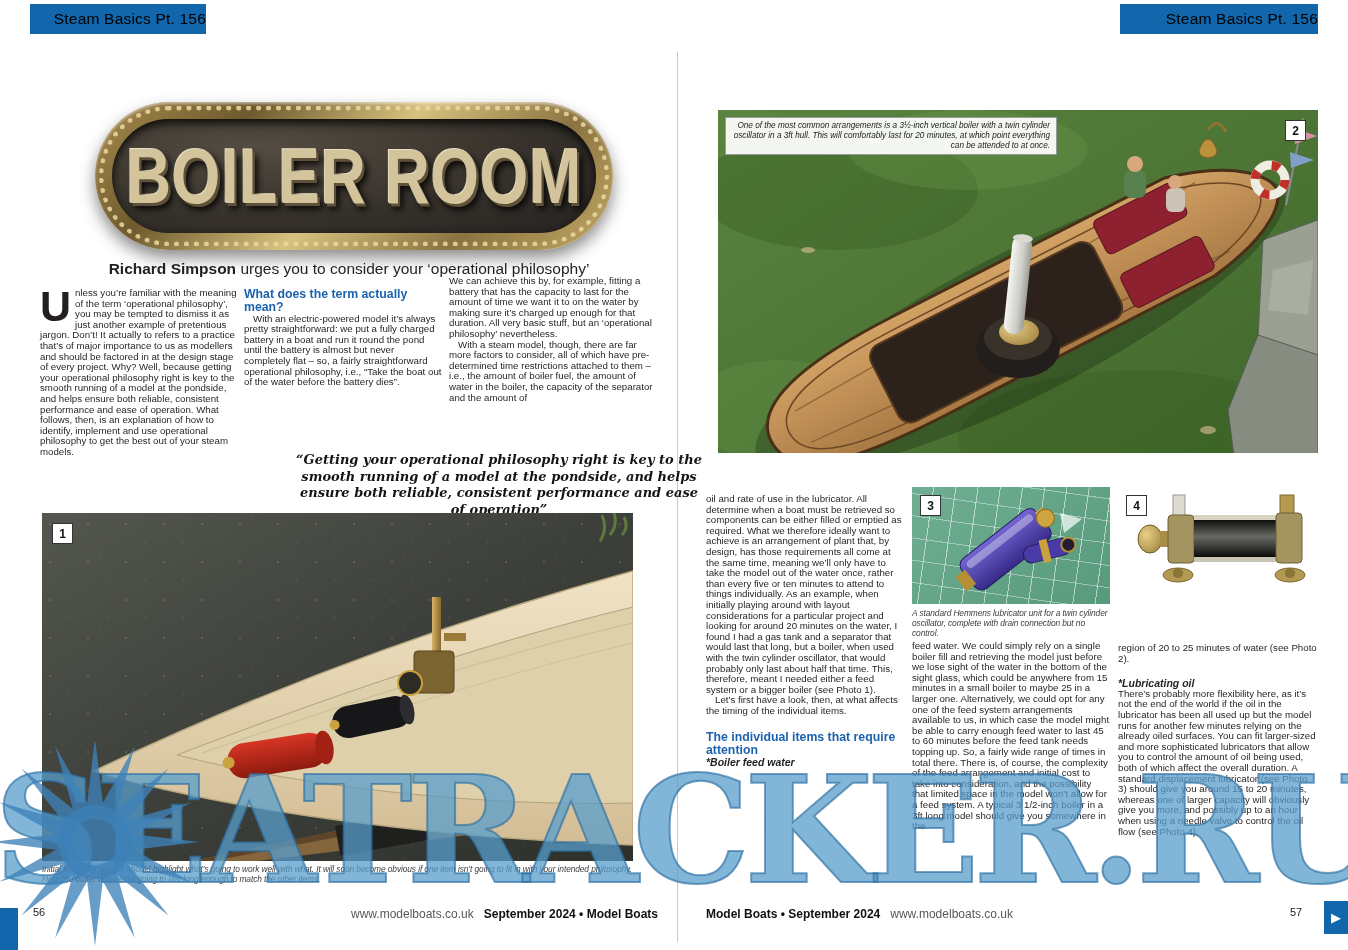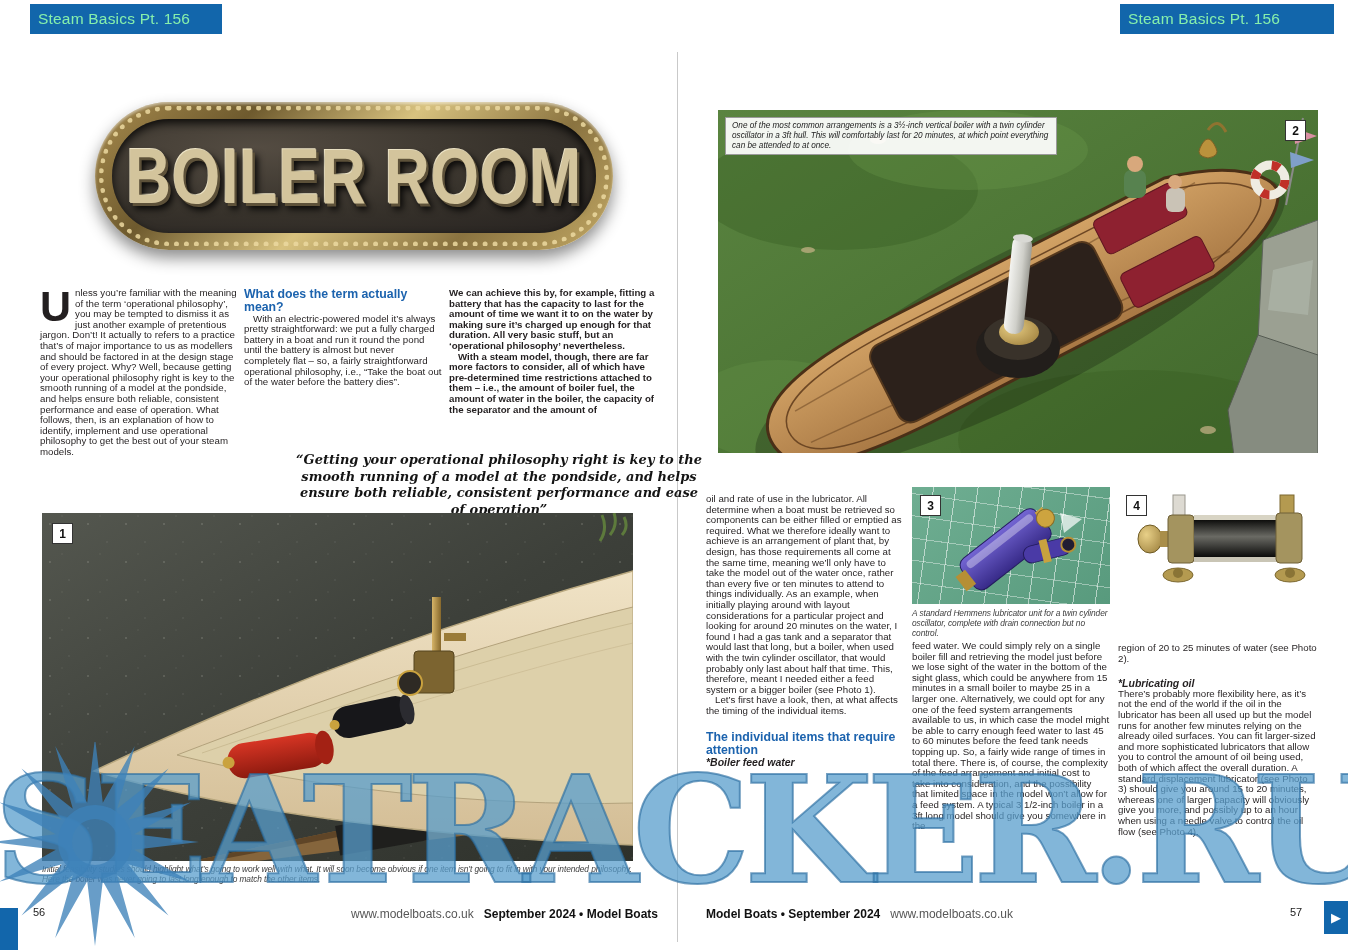--- a/index.html
+++ b/index.html
@@ -1,21 +1,21 @@
 <!DOCTYPE html>
 <html><head>
 <meta charset="utf-8">
 <style>
   html,body{margin:0;padding:0;background:#e8e8e8;}
   #spread{position:relative;width:1348px;height:950px;background:#ffffff;overflow:hidden;
           font-family:"Liberation Sans",sans-serif;color:#231f20;}
   .abs{position:absolute;}
   
-  .hbadge{background:#1266ab;color:#86efac;font-size:15.5px;letter-spacing:.2px;
-          padding:6px 8px;text-align:left;}
+  .hbadge{background:#1266ab;color:#000000;font-size:15.5px;letter-spacing:.2px;
+          padding:6px 0;text-align:right;}
   
   #logo{left:95px;top:102px;width:518px;height:148px;border-radius:74px;
         background:linear-gradient(135deg,#a98c4e 0%,#6e5a2e 25%,#d8c27f 50%,#8a7340 75%,#c4aa66 100%);
         box-shadow:0 8px 16px rgba(0,0,0,.45), inset 0 2px 3px rgba(255,255,255,.5);}
   #logo .rivets{position:absolute;inset:4px;border-radius:70px;border:5px dotted #ecd9a0;opacity:.85;}
   #logo .plate{position:absolute;inset:17px;border-radius:57px;
         background:radial-gradient(ellipse at 30% 25%,#544c42 0%,#37322b 55%,#262220 100%);
         box-shadow:inset 0 4px 10px rgba(0,0,0,.85);display:flex;align-items:center;justify-content:center;text-align:center;}
   #logo .ltext{font-weight:bold;font-size:78px;line-height:1;color:#d3c49c;white-space:nowrap;
         transform:scaleX(.80);letter-spacing:1px;
@@ -75,32 +75,35 @@
 
   <div class="abs" id="gutter"></div>
 
   <div class="abs" id="logo">
     <div class="rivets"></div>
     <div class="plate">
       <span class="ltext">BOILER ROOM</span>
     </div>
   </div>
 
+  <div class="abs" id="byline">
+    <b>Richard Simpson</b><span> urges you to consider your ‘operational philosophy’</span>
+  </div>
 
   <div class="abs col" style="left:40px;top:288px;width:197px;">
     <span class="dropcap">U</span>
     <p>nless you’re familiar with the meaning of the term ‘operational philosophy’, you may be tempted to dismiss it as just another example of pretentious jargon. Don’t! It actually to refers to a practice that’s of major importance to us as modellers and should be factored in at the design stage of every project. Why? Well, because getting your operational philosophy right is key to the smooth running of a model at the pondside, and helps ensure both reliable, consistent performance and ease of operation. What follows, then, is an explanation of how to identify, implement and use operational philosophy to get the best out of your steam models.</p>
   </div>
 
   <div class="abs col" style="left:244px;top:288px;width:199px;">
     <p class="bluehead">What does the term actually mean?</p>
     <p class="ind">With an electric-powered model it’s always pretty straightforward: we put a fully charged battery in a boat and run it round the pond until the battery is almost but never completely flat – so, a fairly straightforward operational philosophy, i.e., “Take the boat out of the water before the battery dies”.</p>
   </div>
 
-  <div class="abs col" style="left:449px;top:288px;width:209px;font-weight:bold;">
+  <div class="abs col" style="left:449px;top:276px;width:209px;">
     <p>We can achieve this by, for example, fitting a battery that has the capacity to last for the amount of time we want it to on the water by making sure it’s charged up enough for that duration. All very basic stuff, but an ‘operational philosophy’ nevertheless.</p>
     <p class="ind">With a steam model, though, there are far more factors to consider, all of which have pre-determined time restrictions attached to them – i.e., the amount of boiler fuel, the amount of water in the boiler, the capacity of the separator and the amount of</p>
   </div>
 
   <div class="abs" id="quote">“Getting your operational philosophy right is key to the smooth running of a model at the pondside, and helps ensure both reliable, consistent performance and ease of operation”</div>
 
   <div class="photo" style="left:42px;top:513px;width:591px;height:348px;">
     <svg width="591" height="348" viewBox="0 0 591 348">
       <defs>
         <linearGradient id="asph" x1="0" y1="0" x2="1" y2="1">
@@ -156,21 +159,21 @@
     <div class="pbadge" style="left:10px;top:10px;">1</div>
   </div>
   <div class="abs caption" style="left:42px;top:864px;width:591px;">Initial feasibility studies should highlight what’s going to work well with what. It will soon become obvious if one item isn’t going to fit in with your intended philosophy. Here the boiler was never going to last long enough to match the other items.</div>
 
   <div class="abs pagenum" style="left:33px;top:906px;">56</div>
   <div class="abs foot" style="left:300px;top:907px;width:358px;text-align:right;">
     <span class="url">www.modelboats.co.uk</span>&nbsp;&nbsp;
     <span class="iss">September 2024 • Model Boats</span>
   </div>
 
-  <div class="photo" style="left:718px;top:110px;width:600px;height:343px;">
+  <div class="photo" style="left:718px;top:110px;width:600px;height:343px;text-align:right;">
     <svg width="600" height="377" viewBox="0 0 600 377">
       <defs>
         <linearGradient id="grass" x1="0" y1="0" x2="1" y2="1">
           <stop offset="0" stop-color="#5a8440"></stop>
             <stop offset="1" stop-color="#3f662a"></stop>
         </linearGradient>
         <linearGradient id="deckg" x1="0" y1="0" x2="0" y2="1">
           <stop offset="0" stop-color="#d2a265"></stop>
             <stop offset="1" stop-color="#a87844"></stop>
         </linearGradient>

